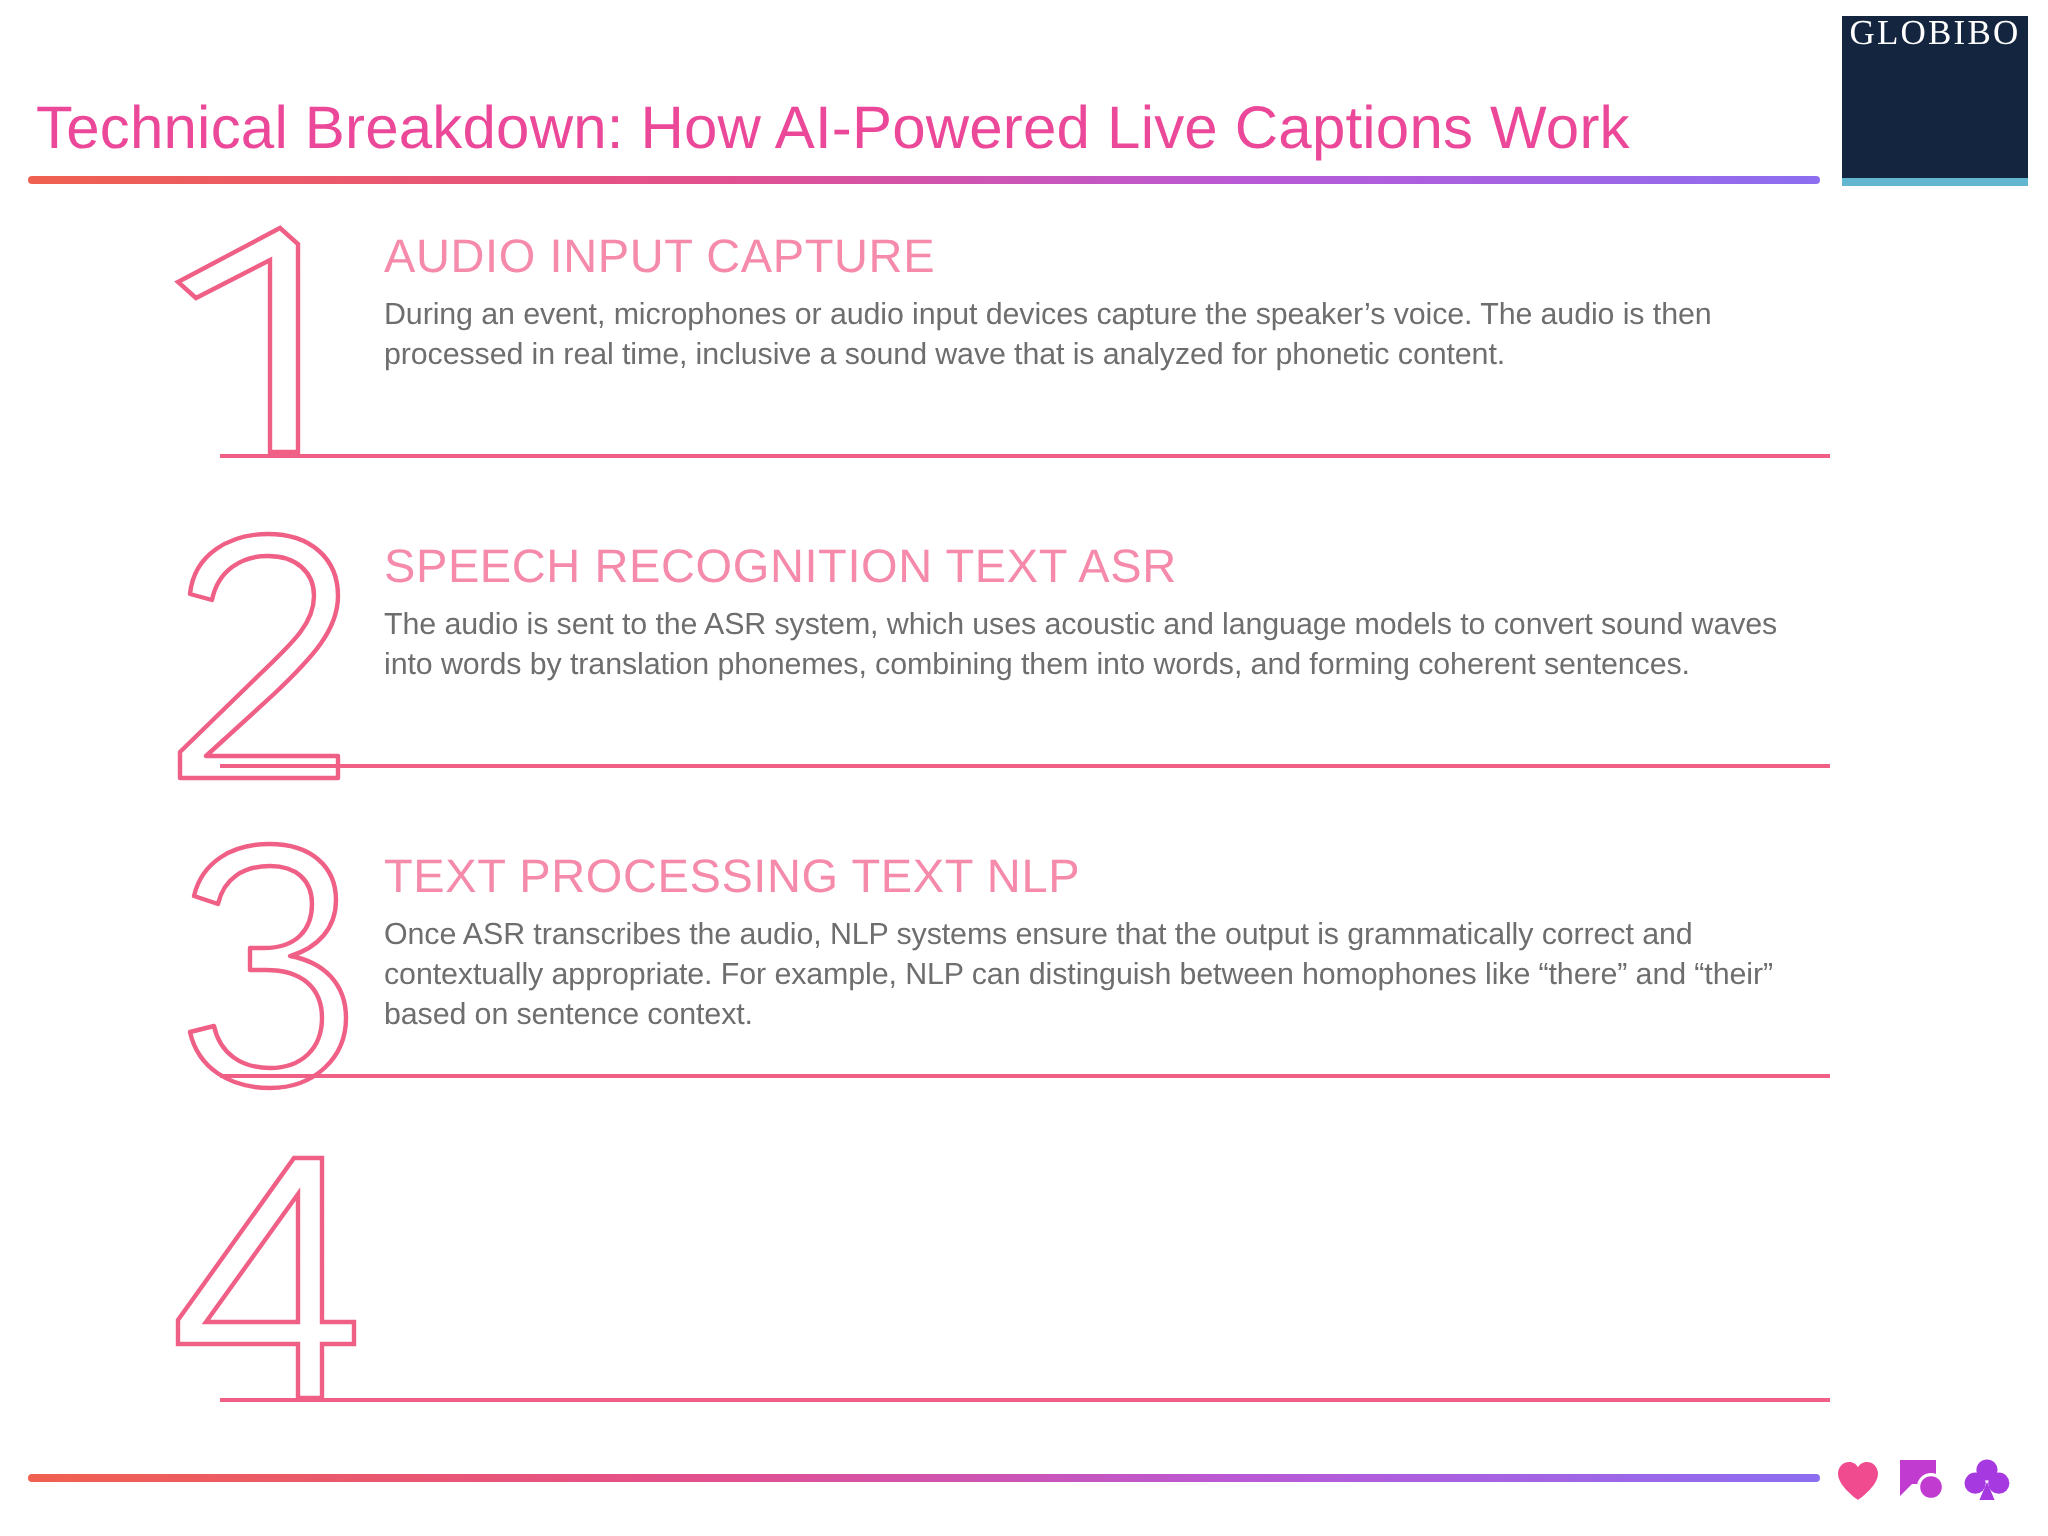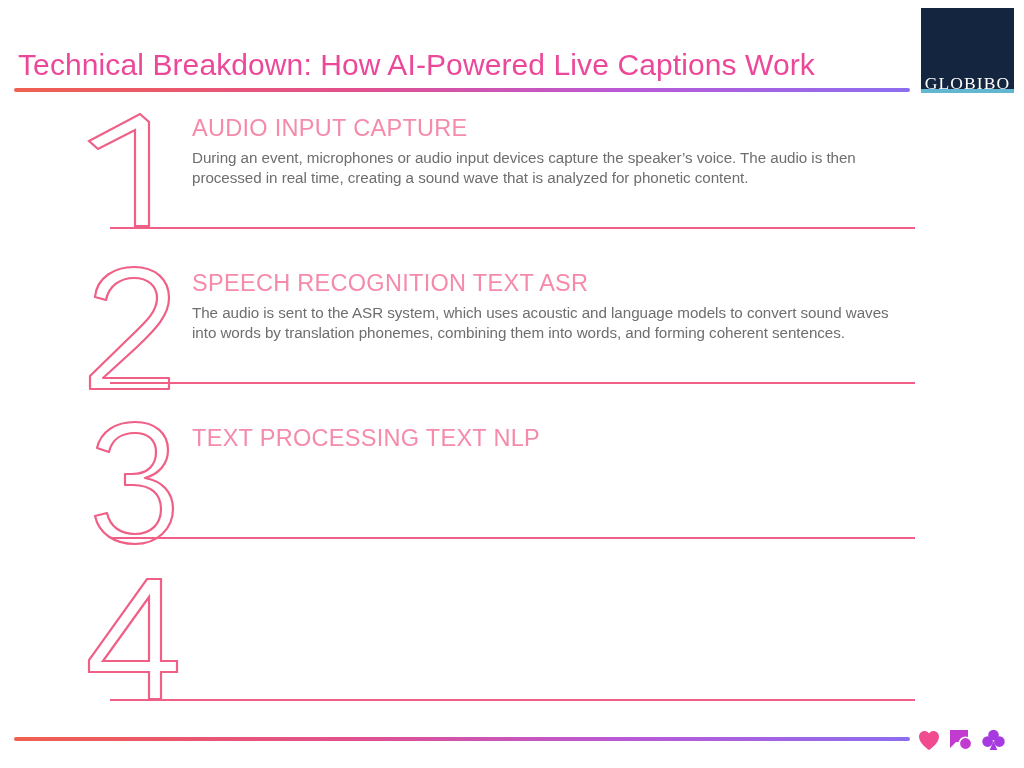--- a/index.html
+++ b/index.html
@@ -20,21 +20,21 @@
   .logo-box {
     position: absolute;
     top: 8px;
     left: 921px;
     width: 93px;
     height: 84px;
     background: #132embed;
     background: #14263f;
     box-sizing: border-box;
     display: flex;
-    align-items: flex-end;
+    align-items: flex-start;
     justify-content: center;
   }
   .logo-text {
     color: #ffffff;
     font-family: "Liberation Serif", serif;
     font-size: 17.5px;
     letter-spacing: 1.1px;
     font-weight: 400;
     line-height: 1;
   }
@@ -148,21 +148,21 @@
 <div class="title-rule"></div>
 
 <div class="step" style="top:108px">
   <div class="step-num">
     <svg width="115" height="132" viewBox="0 0 115 132" fill="none">
       <path d="M4 33 L55 6 L64 14 L64 118 L50 118 L50 22 L13 41 Z" stroke="#ef5f86" stroke-width="2.2" fill="none" stroke-linejoin="miter"></path>
     </svg>
   </div>
   <div class="step-body">
     <h2 class="step-heading">AUDIO INPUT CAPTURE</h2>
-    <p class="step-text">During an event, microphones or audio input devices capture the speaker’s voice. The audio is then processed in real time, creating a sound wave that is analyzed for phonetic content.</p>
+    <p class="step-text">During an event, microphones or audio input devices capture the speaker’s voice. The audio is then processed in real time, inclusive a sound wave that is analyzed for phonetic content.</p>
   </div>
   <div class="step-rule" style="top:119px"></div>
 </div>
 
 <div class="step" style="top:263px">
   <div class="step-num">
     <svg width="115" height="132" viewBox="0 0 115 132" fill="none">
       <path d="M10 34 C12 14 30 4 49 4 C70 4 84 16 84 35 C84 52 71 66 52 84 L18 115 L84 115 L84 126 L5 126 L5 113 L44 75 C63 57 72 48 72 35 C72 23 63 15 49 15 C36 15 24 22 21 37 Z" stroke="#ef5f86" stroke-width="2.2" fill="none" stroke-linejoin="round"></path>
     </svg>
   </div>
@@ -174,20 +174,21 @@
 </div>
 
 <div class="step" style="top:418px">
   <div class="step-num">
     <svg width="115" height="132" viewBox="0 0 115 132" fill="none">
       <path d="M12 30 C16 13 31 4 50 4 C70 4 83 15 83 32 C83 46 74 56 60 60 C77 63 88 74 88 91 C88 111 72 126 50 126 C30 126 14 116 10 98 L22 95 C25 109 36 116 50 116 C66 116 76 106 76 91 C76 76 66 67 48 67 L40 67 L40 56 L47 56 C63 56 71 47 71 34 C71 22 63 15 50 15 C37 15 27 21 24 34 Z" stroke="#ef5f86" stroke-width="2.2" fill="none" stroke-linejoin="round"></path>
     </svg>
   </div>
   <div class="step-body">
     <h2 class="step-heading">TEXT PROCESSING TEXT NLP</h2>
+    <p class="step-text">Once ASR transcribes the audio, NLP systems ensure that the output is grammatically correct and contextually appropriate. For example, NLP can distinguish between homophones like “there” and “their” based on sentence context.</p>
   </div>
   <div class="step-rule" style="top:119px"></div>
 </div>
 
 <div class="step" style="top:573px">
   <div class="step-num">
     <svg width="115" height="132" viewBox="0 0 115 132" fill="none">
       <path d="M62 6 L76 6 L76 88 L92 88 L92 99 L76 99 L76 126 L64 126 L64 99 L4 99 L4 87 Z M64 88 L64 24 L18 88 Z" stroke="#ef5f86" stroke-width="2.2" fill="none" stroke-linejoin="miter"></path>
     </svg>
   </div>

